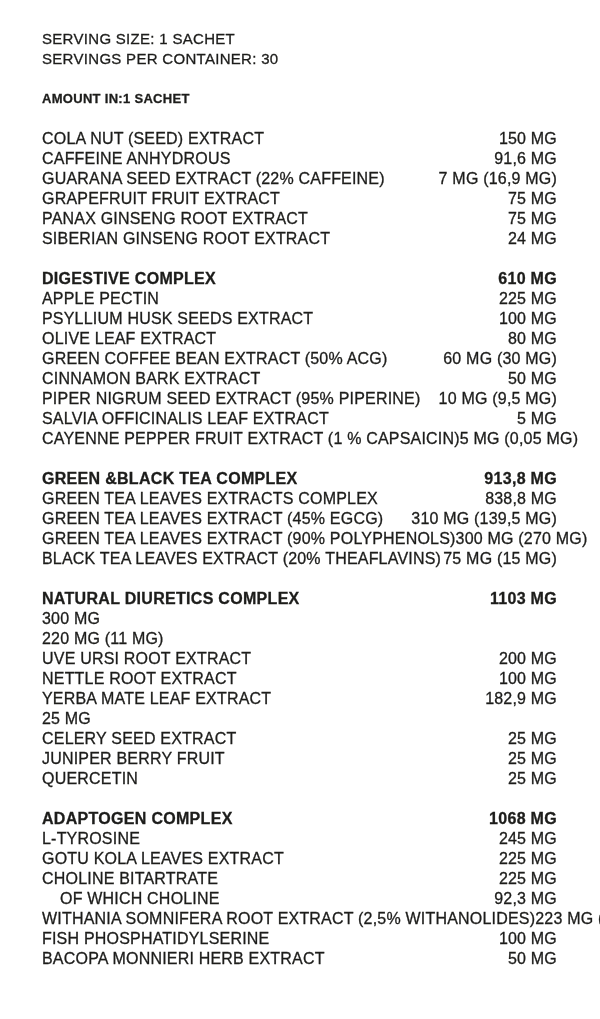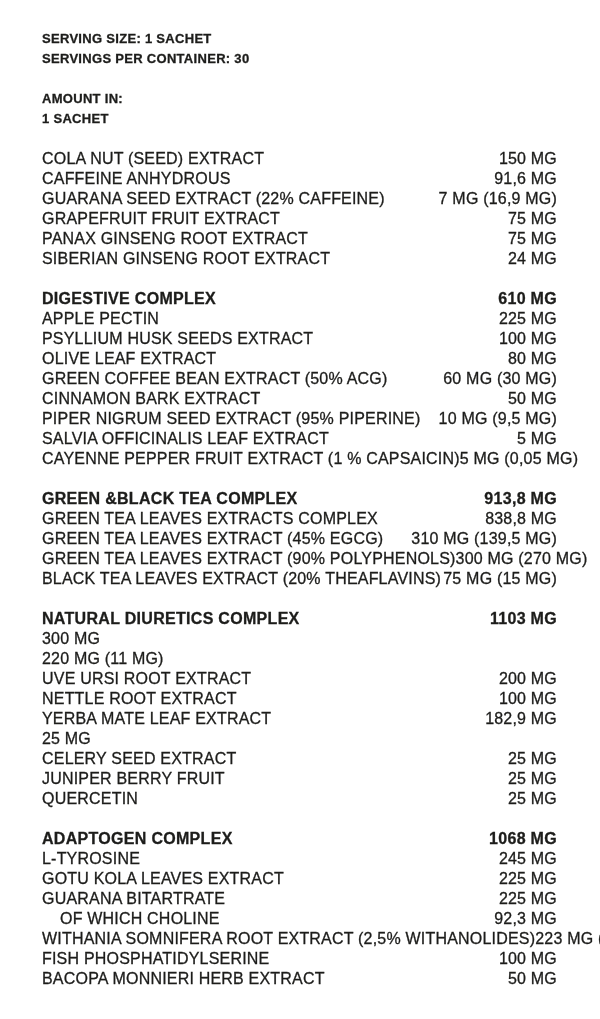--- a/index.html
+++ b/index.html
@@ -8,36 +8,34 @@
     height: 1019px;
     background: #ffffff;
     font-family: "Liberation Sans", sans-serif;
     color: #1d1d1b;
     overflow: hidden;
   }
   .label {
     padding: 29px 43px 30px 42px;
   }
   .topline {
+    font-size: 15px;
+    line-height: 20px;
+    font-weight: 400;
+    letter-spacing: 0.3px;
+    -webkit-text-stroke: 0.3px currentColor;
+    white-space: nowrap;
+  }
+  .amount-row {
+    margin-top: 20px;
+    display: flex;
     font-size: 13px;
     line-height: 20px;
     font-weight: 700;
     letter-spacing: 0.3px;
-    -webkit-text-stroke: 0.3px currentColor;
-    white-space: nowrap;
-  }
-  .amount-row {
-    margin-top: 20px;
-    display: flex;
-    justify-content: space-between;
-    font-size: 13px;
-    line-height: 20px;
-    font-weight: 700;
-    letter-spacing: 0.3px;
-    flex-direction: column;
     -webkit-text-stroke: 0.3px currentColor;
   }
   .section { margin-top: 20px; }
   .row {
     display: flex;
     justify-content: space-between;
     align-items: baseline;
     font-size: 16px;
     line-height: 20px;
     letter-spacing: 0.2px;
@@ -198,21 +196,21 @@
         </div>
         <div class="row">
           <span class="name">L-TYROSINE</span>
           <span class="value">245 MG</span>
         </div>
         <div class="row">
           <span class="name">GOTU KOLA LEAVES EXTRACT</span>
           <span class="value">225 MG</span>
         </div>
         <div class="row">
-          <span class="name">GUARANA BITARTRATE</span>
+          <span class="name">CHOLINE BITARTRATE</span>
           <span class="value">225 MG</span>
         </div>
         <div class="row indent">
           <span class="name">OF WHICH CHOLINE</span>
           <span class="value">92,3 MG</span>
         </div>
         <div class="row">
           <span class="name">WITHANIA SOMNIFERA ROOT EXTRACT (2,5% WITHANOLIDES)</span>
           <span class="value">223 MG (5,6 MG)</span>
         </div>

